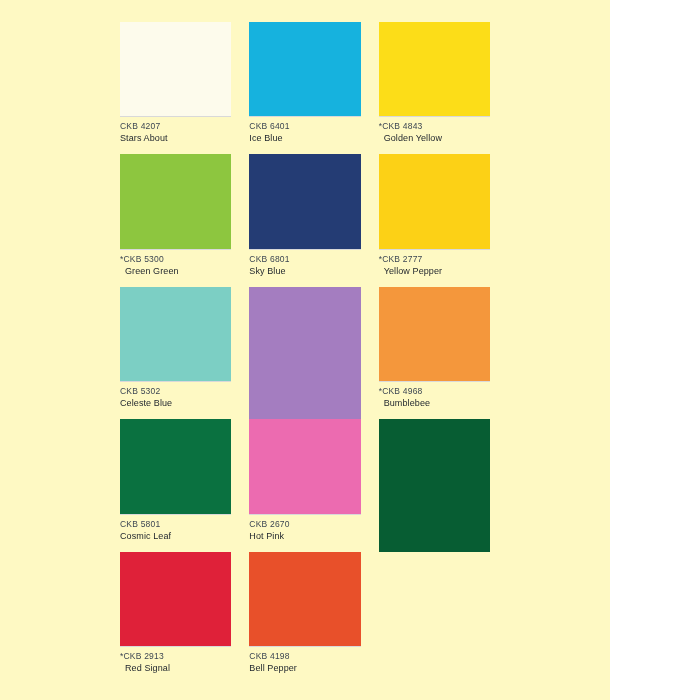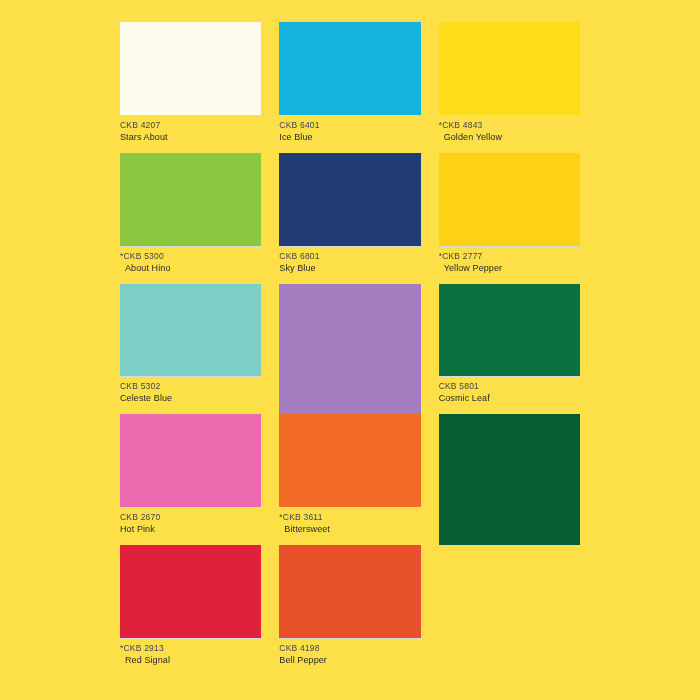--- a/index.html
+++ b/index.html
@@ -10,24 +10,24 @@
   body {
     width: 700px;
     height: 700px;
     background: #ffffff;
     font-family: "Liberation Sans", sans-serif;
     overflow: hidden;
   }
 
   #swatch-sheet {
     box-sizing: border-box;
-    width: 700px;
+    width: 610px;
     height: 700px;
-    padding: 22px 120px 24px 120px;
-    background: #fde047;
+    padding: 22px 120px 16px 120px;
+    background: #fef9c3;
   }
 
   .swatch-grid {
     display: grid;
     grid-template-columns: repeat(3, 1fr);
     grid-template-rows: repeat(5, 1fr);
     column-gap: 18px;
     row-gap: 0px;
     width: 100%;
     height: 100%;
@@ -97,21 +97,21 @@
         <div class="swatch-chip" style="background-color: rgb(252, 221, 24);"></div>
         <div class="swatch-caption">
           <div class="swatch-code">*CKB 4843</div>
           <div class="swatch-name">Golden Yellow</div>
         </div>
       </div>
       <div class="swatch-cell starred">
         <div class="swatch-chip" style="background-color: rgb(141, 198, 63);"></div>
         <div class="swatch-caption">
           <div class="swatch-code">*CKB 5300</div>
-          <div class="swatch-name">About Hino</div>
+          <div class="swatch-name">Green Green</div>
         </div>
       </div>
       <div class="swatch-cell">
         <div class="swatch-chip" style="background-color: rgb(36, 60, 116);"></div>
         <div class="swatch-caption">
           <div class="swatch-code">CKB 6801</div>
           <div class="swatch-name">Sky Blue</div>
         </div>
       </div>
       <div class="swatch-cell starred">
@@ -124,39 +124,39 @@
       <div class="swatch-cell">
         <div class="swatch-chip" style="background-color: rgb(124, 207, 196);"></div>
         <div class="swatch-caption">
           <div class="swatch-code">CKB 5302</div>
           <div class="swatch-name">Celeste Blue</div>
         </div>
       </div>
       <div class="swatch-cell">
         <div class="swatch-chip" style="background-color: rgb(164, 125, 192);"></div>
       </div>
+      <div class="swatch-cell starred">
+        <div class="swatch-chip" style="background-color: rgb(244, 151, 60);"></div>
+        <div class="swatch-caption">
+          <div class="swatch-code">*CKB 4968</div>
+          <div class="swatch-name">Bumblebee</div>
+        </div>
+      </div>
       <div class="swatch-cell">
         <div class="swatch-chip" style="background-color: rgb(10, 113, 64);"></div>
         <div class="swatch-caption">
           <div class="swatch-code">CKB 5801</div>
           <div class="swatch-name">Cosmic Leaf</div>
         </div>
       </div>
       <div class="swatch-cell">
         <div class="swatch-chip" style="background-color: rgb(236, 107, 176);"></div>
         <div class="swatch-caption">
           <div class="swatch-code">CKB 2670</div>
           <div class="swatch-name">Hot Pink</div>
-        </div>
-      </div>
-      <div class="swatch-cell starred">
-        <div class="swatch-chip" style="background-color: rgb(242, 106, 40);"></div>
-        <div class="swatch-caption">
-          <div class="swatch-code">*CKB 3611</div>
-          <div class="swatch-name">Bittersweet</div>
         </div>
       </div>
       <div class="swatch-cell">
         <div class="swatch-chip" style="background-color: rgb(7, 93, 51);"></div>
       </div>
       <div class="swatch-cell starred">
         <div class="swatch-chip" style="background-color: rgb(223, 33, 57);"></div>
         <div class="swatch-caption">
           <div class="swatch-code">*CKB 2913</div>
           <div class="swatch-name">Red Signal</div>

